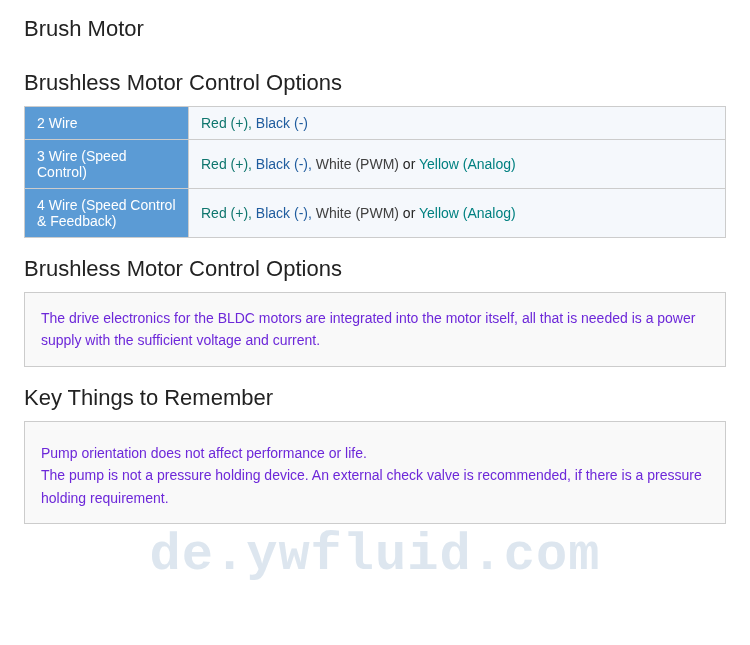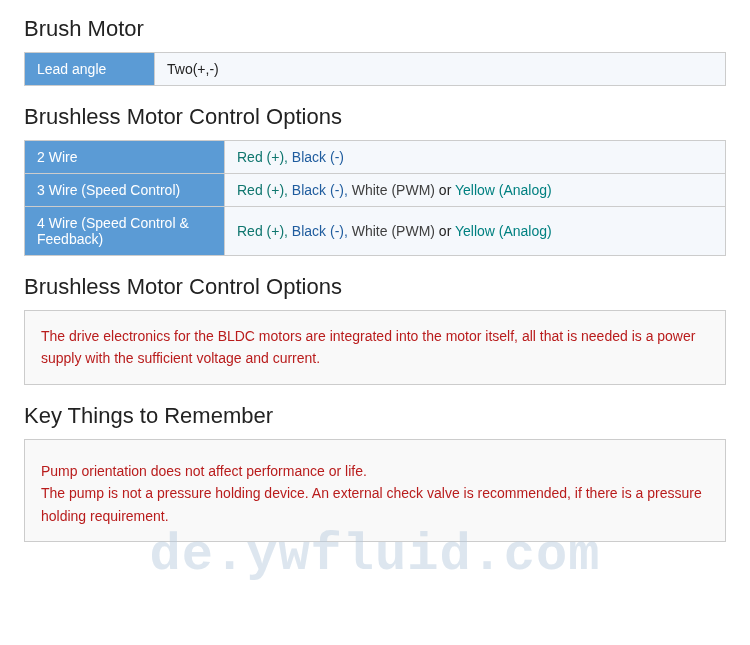--- a/index.html
+++ b/index.html
@@ -38,21 +38,21 @@
     td {
       padding: 8px 12px;
       font-size: 14px;
       border: 1px solid #ccc;
       vertical-align: middle;
     }
 
     .col-label {
       background-color: #5b9bd5;
       color: #fff;
-      width: 200px;
+      width: 164px;
       font-weight: normal;
     }
 
     .col-label-narrow {
       background-color: #5b9bd5;
       color: #fff;
       width: 130px;
       font-weight: normal;
     }
 
@@ -65,21 +65,21 @@
     .text-blue { color: #1f5c9e; text-align: right; }
     .text-orange { color: #404040; }
     .text-teal { color: #008080; }
     .text-small { font-size: 11px; color: #555; }
 
     .description-box {
       border: 1px solid #ccc;
       background: #f9f9f9;
       padding: 14px 16px;
       font-size: 14px;
-      color: #b91c1c;
+      color: #6d28d9;
       margin-bottom: 18px;
       line-height: 1.6;
     }
 
     .watermark {
       position: absolute;
       bottom: 60px;
       left: 0;
       right: 0;
       text-align: center;
@@ -94,24 +94,20 @@
   </style>
 </head>
 <body>
 
 <div class="page-content">
 
   <h2 class="section-title">Brush Motor</h2>
 
   <table>
     <tbody>
-      <tr>
-        <td class="col-label col-label-narrow">Lead angle</td>
-        <td class="col-value">Two(+,-)</td>
-      </tr>
     </tbody>
   </table>
 
   <h2 class="section-title">Brushless Motor Control Options</h2>
 
   <table>
     <tbody>
       <tr>
         <td class="col-label">2 Wire</td>
         <td class="col-value">

